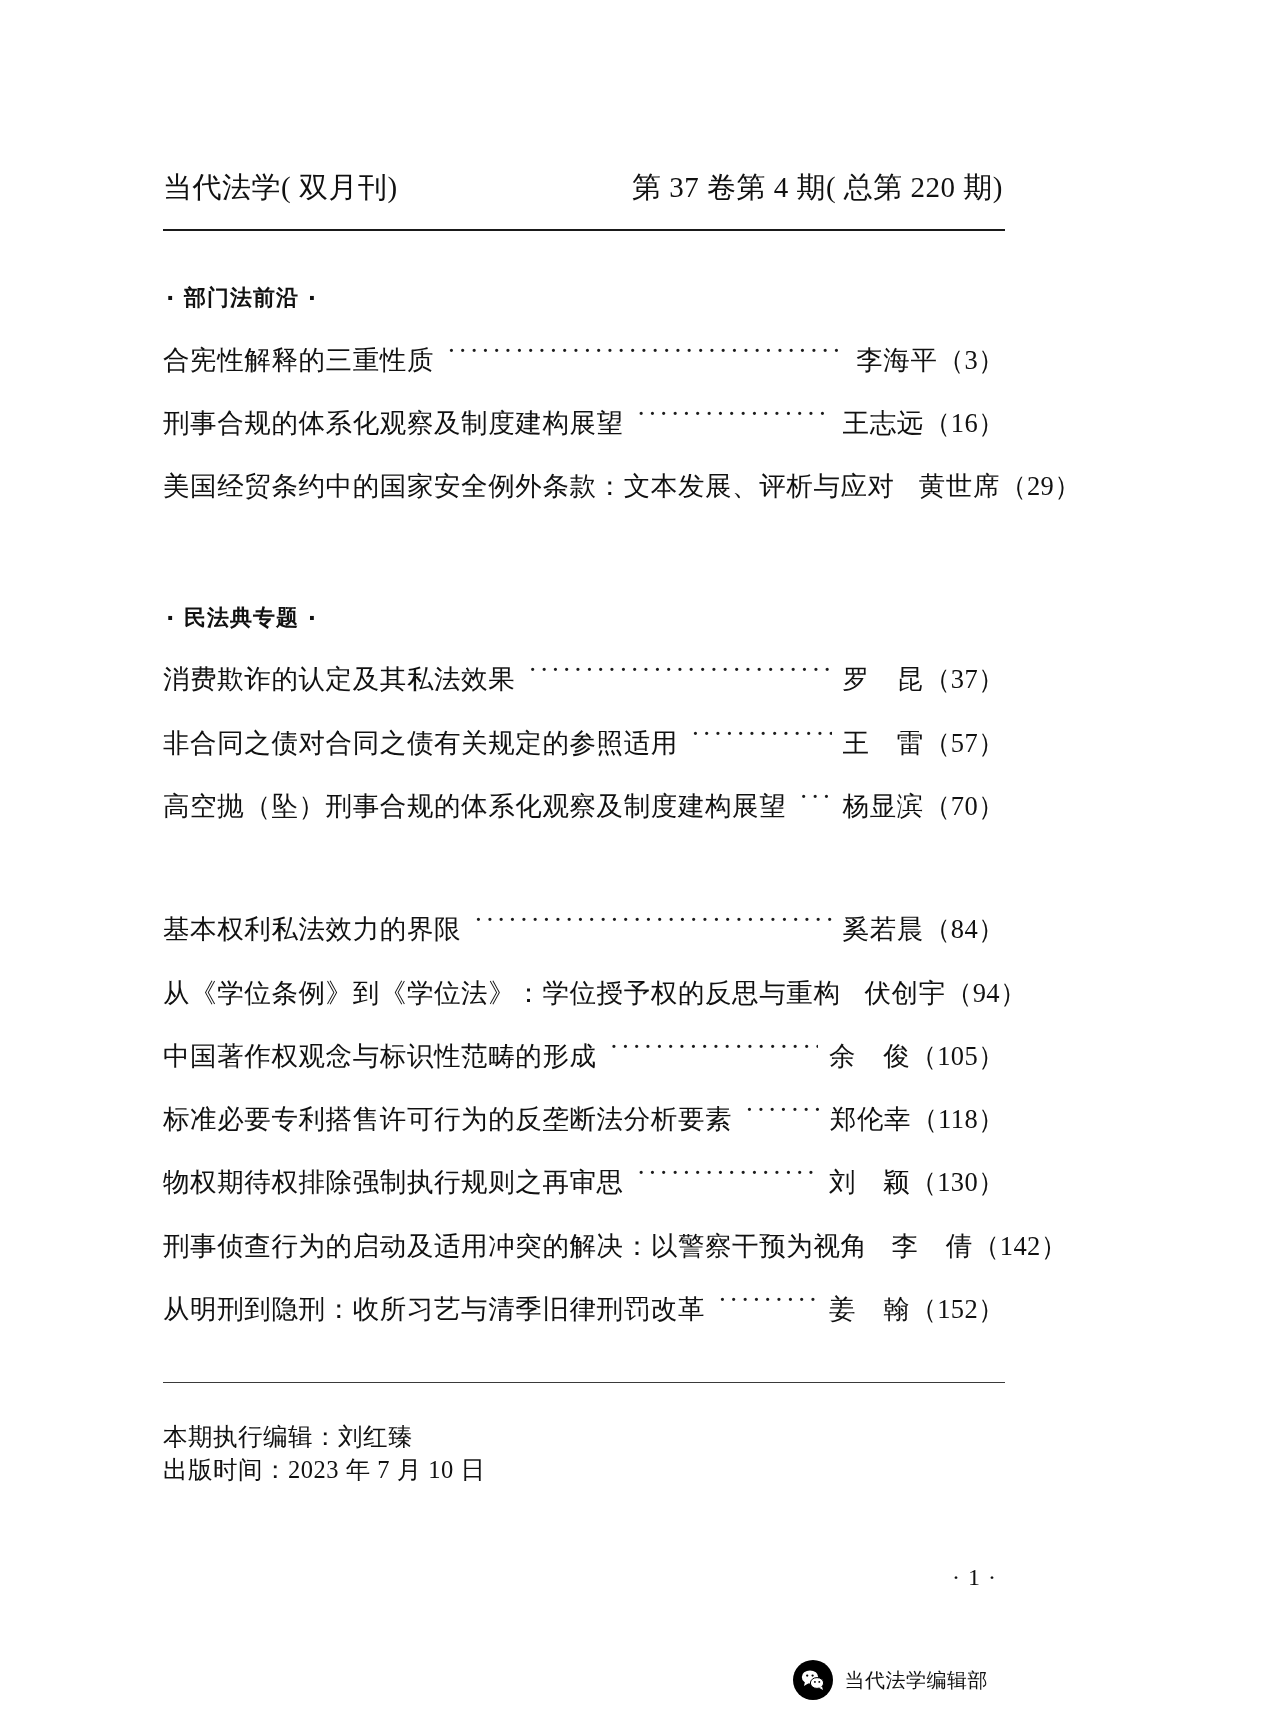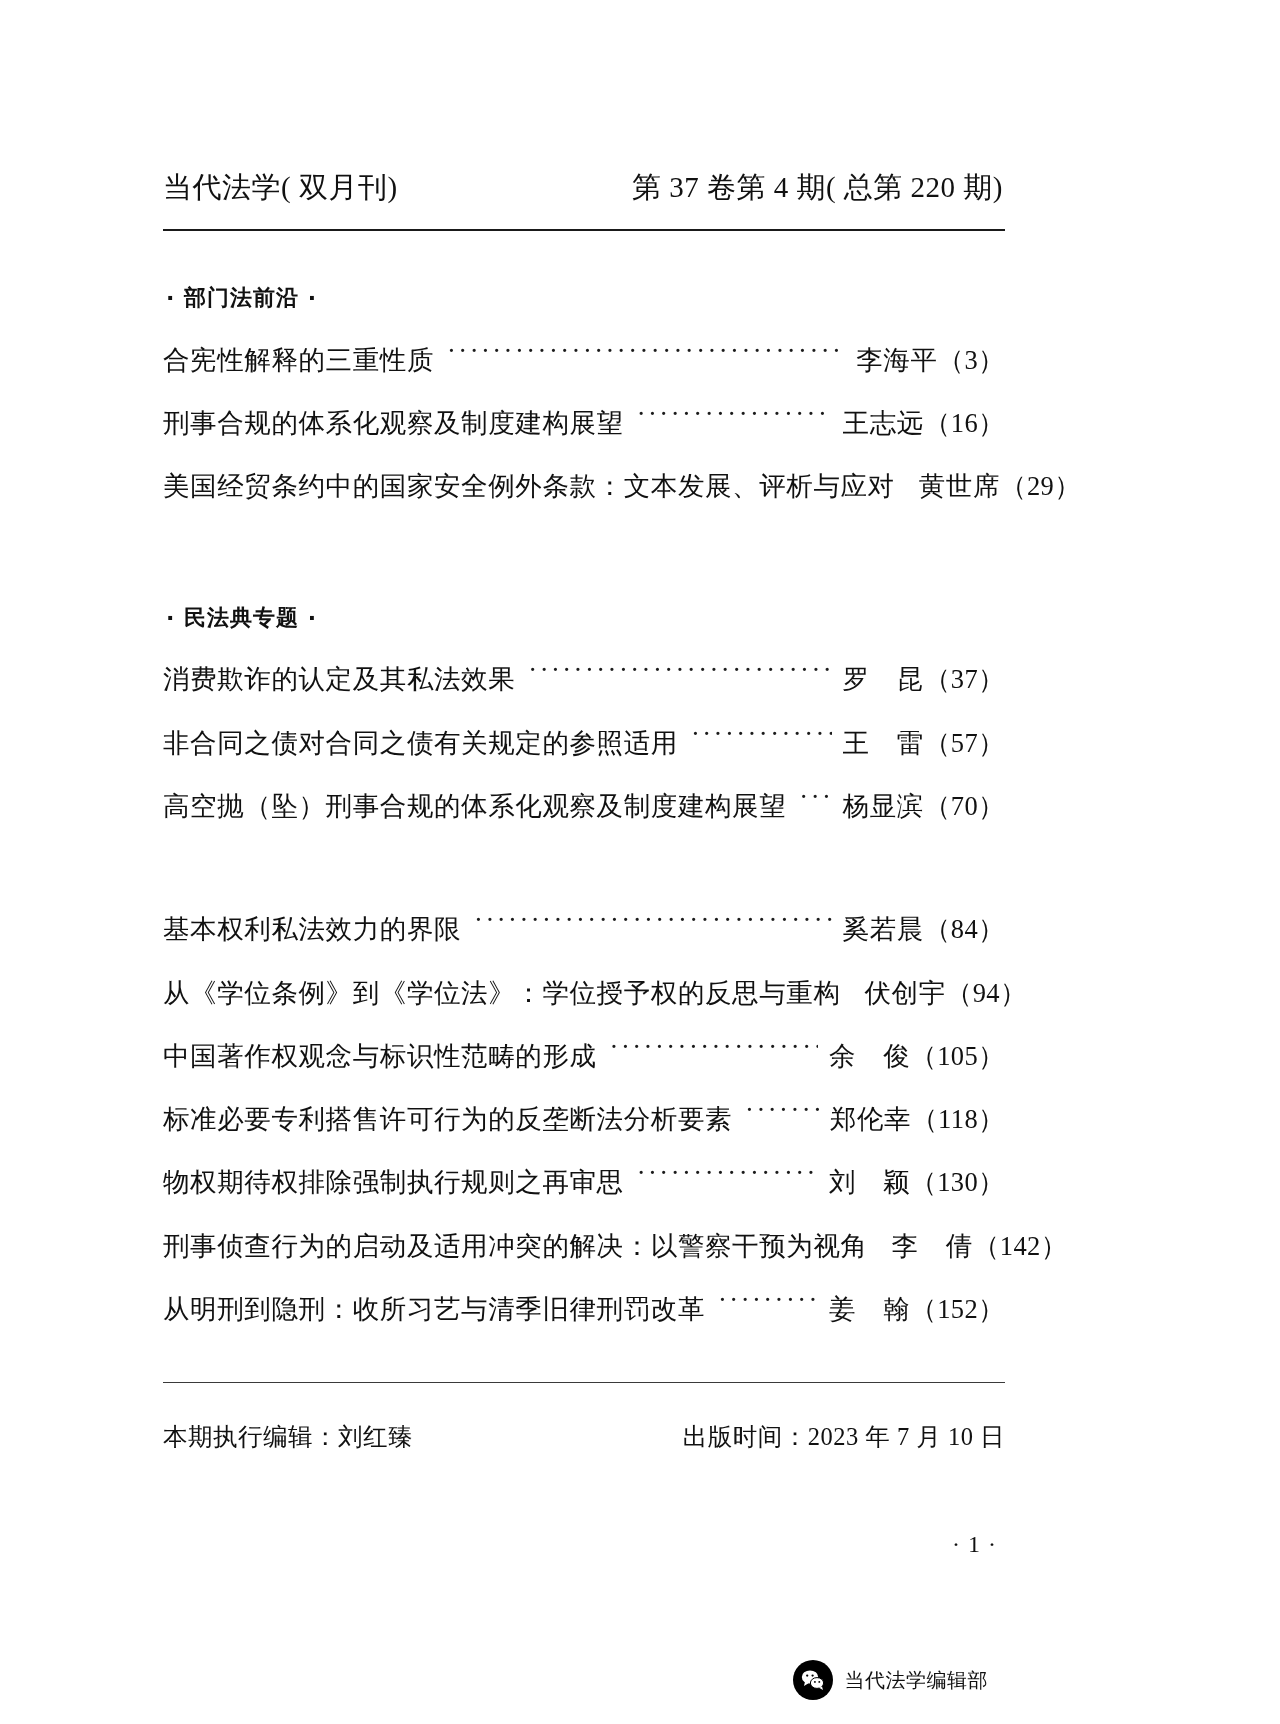--- a/index.html
+++ b/index.html
@@ -125,20 +125,21 @@
   }
 
   
   .footer {
     display: flex;
     align-items: baseline;
     justify-content: space-between;
     margin-top: 37px;
     font-size: 24.5px;
     letter-spacing: 0.5px;
+    flex-direction: column;
   }
   .page-number {
     margin-top: 78px;
     text-align: right;
     font-size: 24px;
     letter-spacing: 1px;
     padding-right: 8px;
   }
 
   

